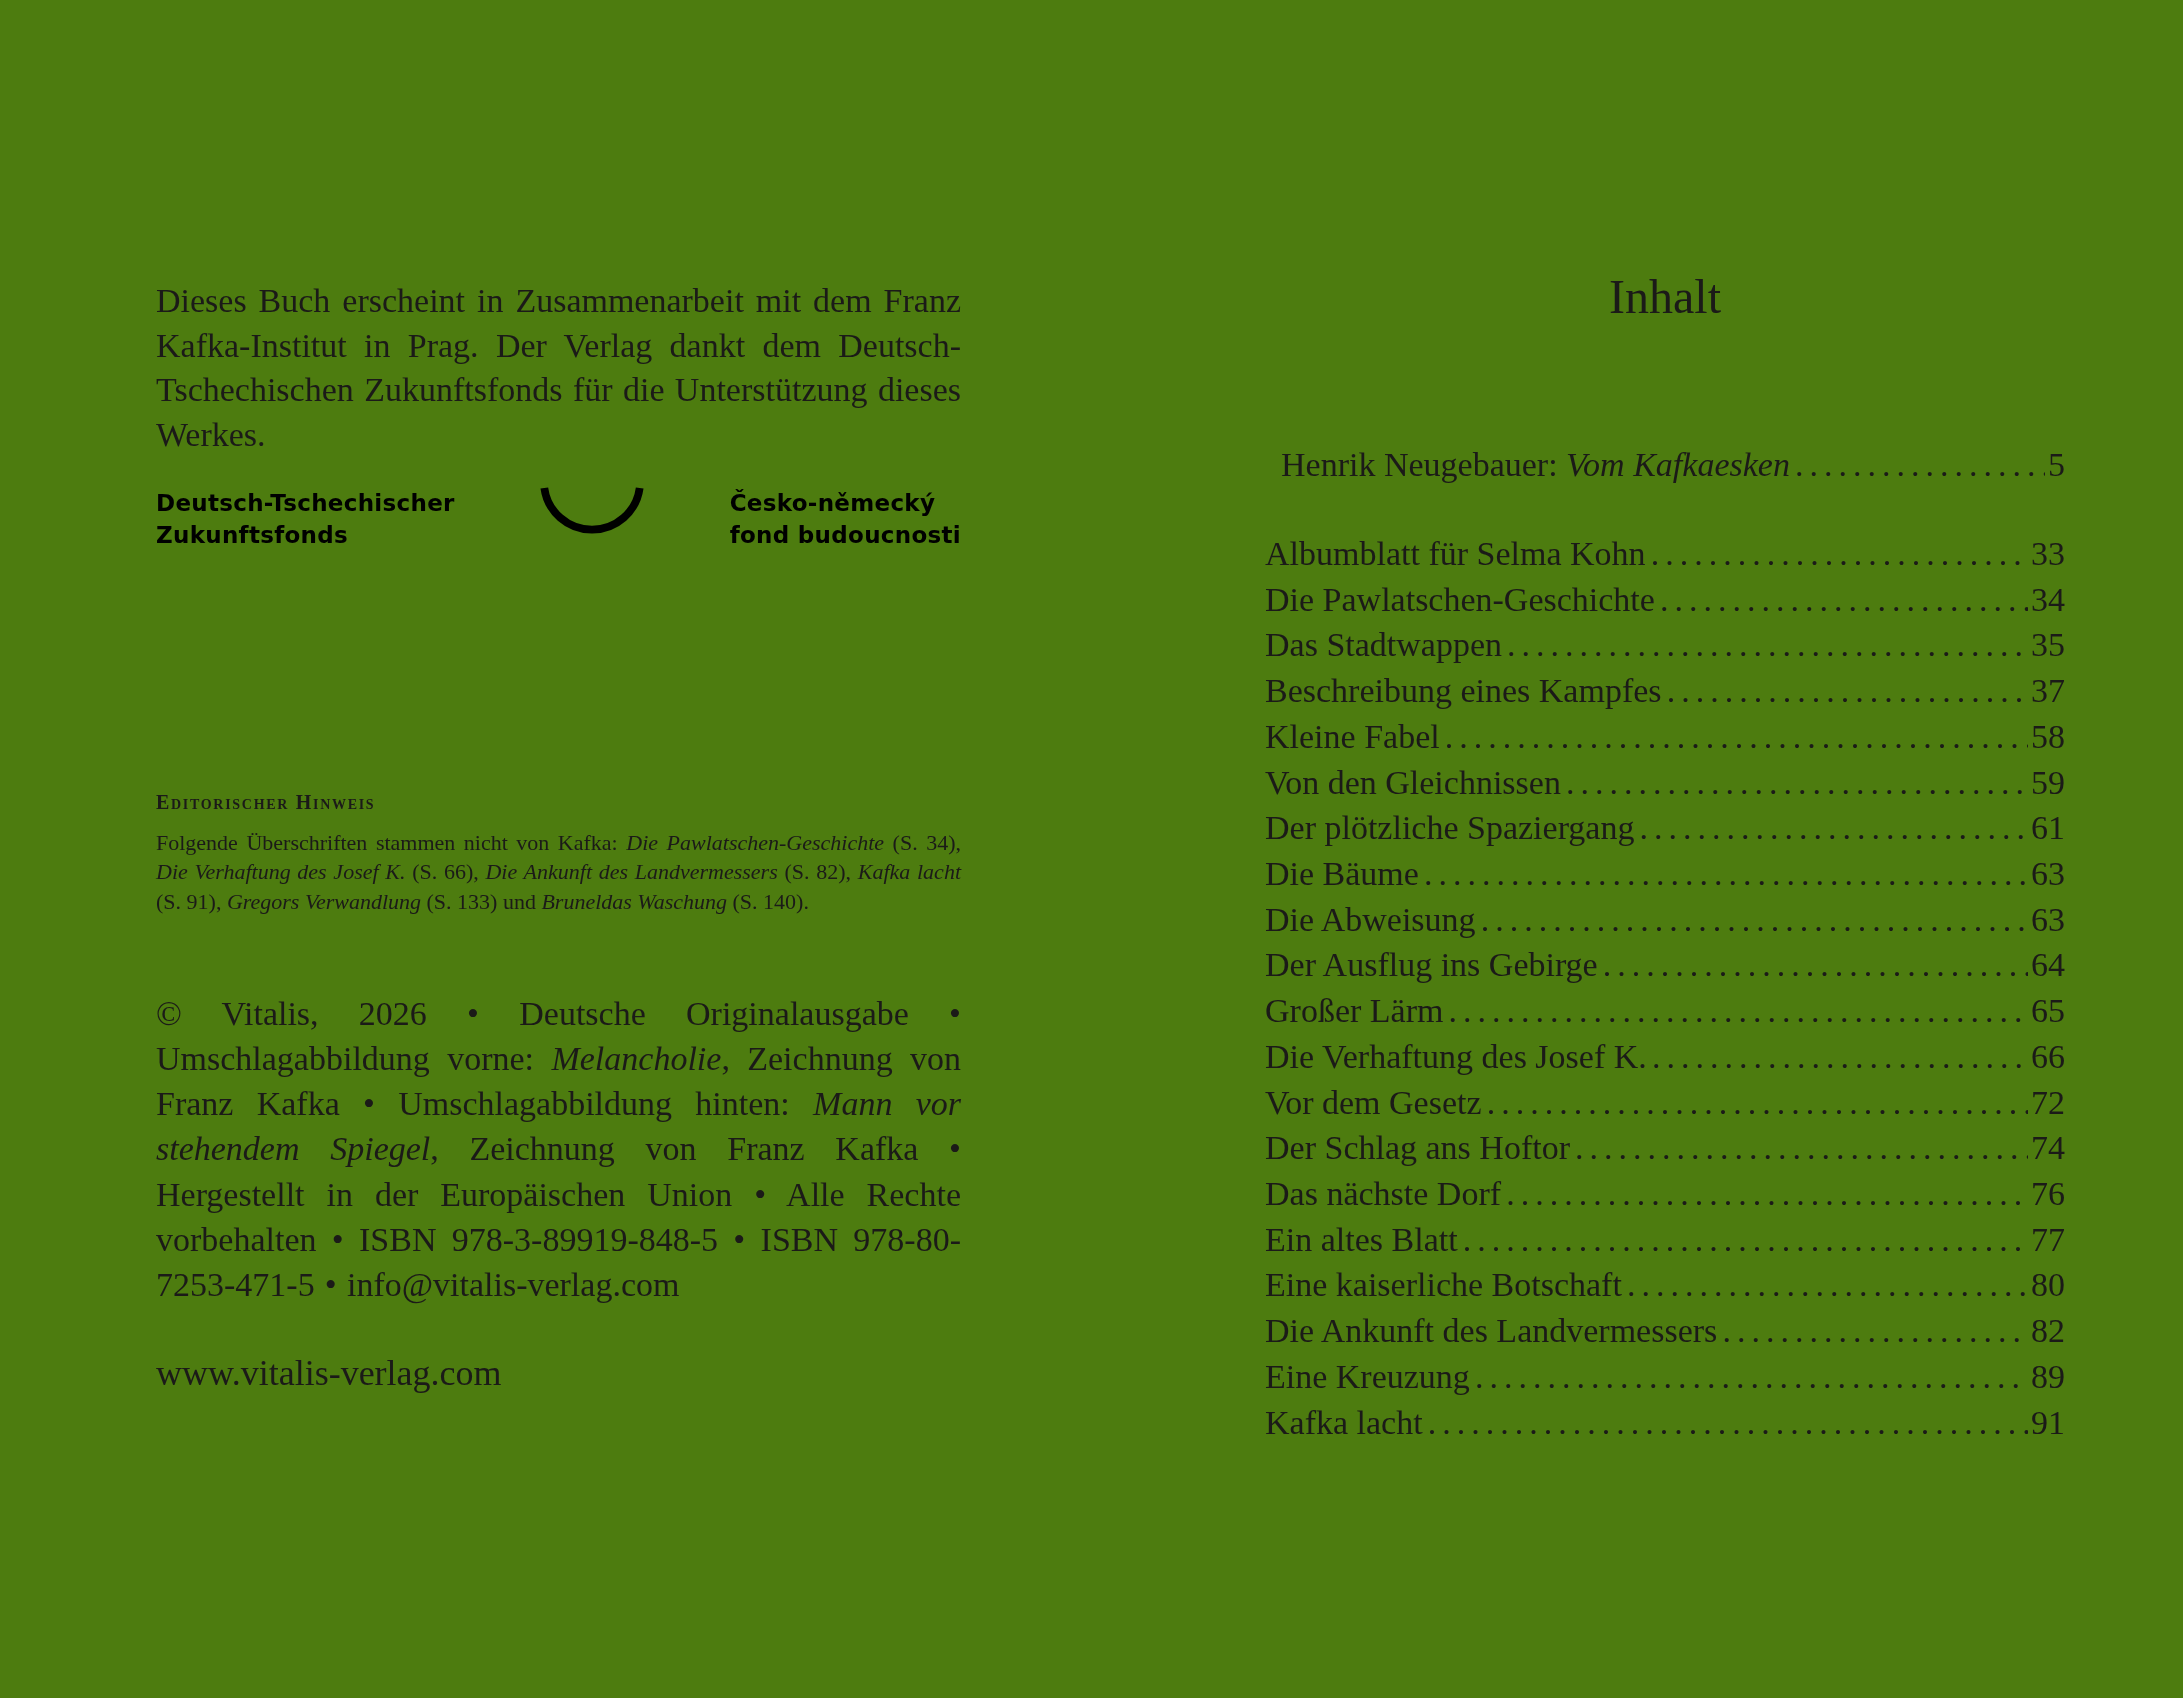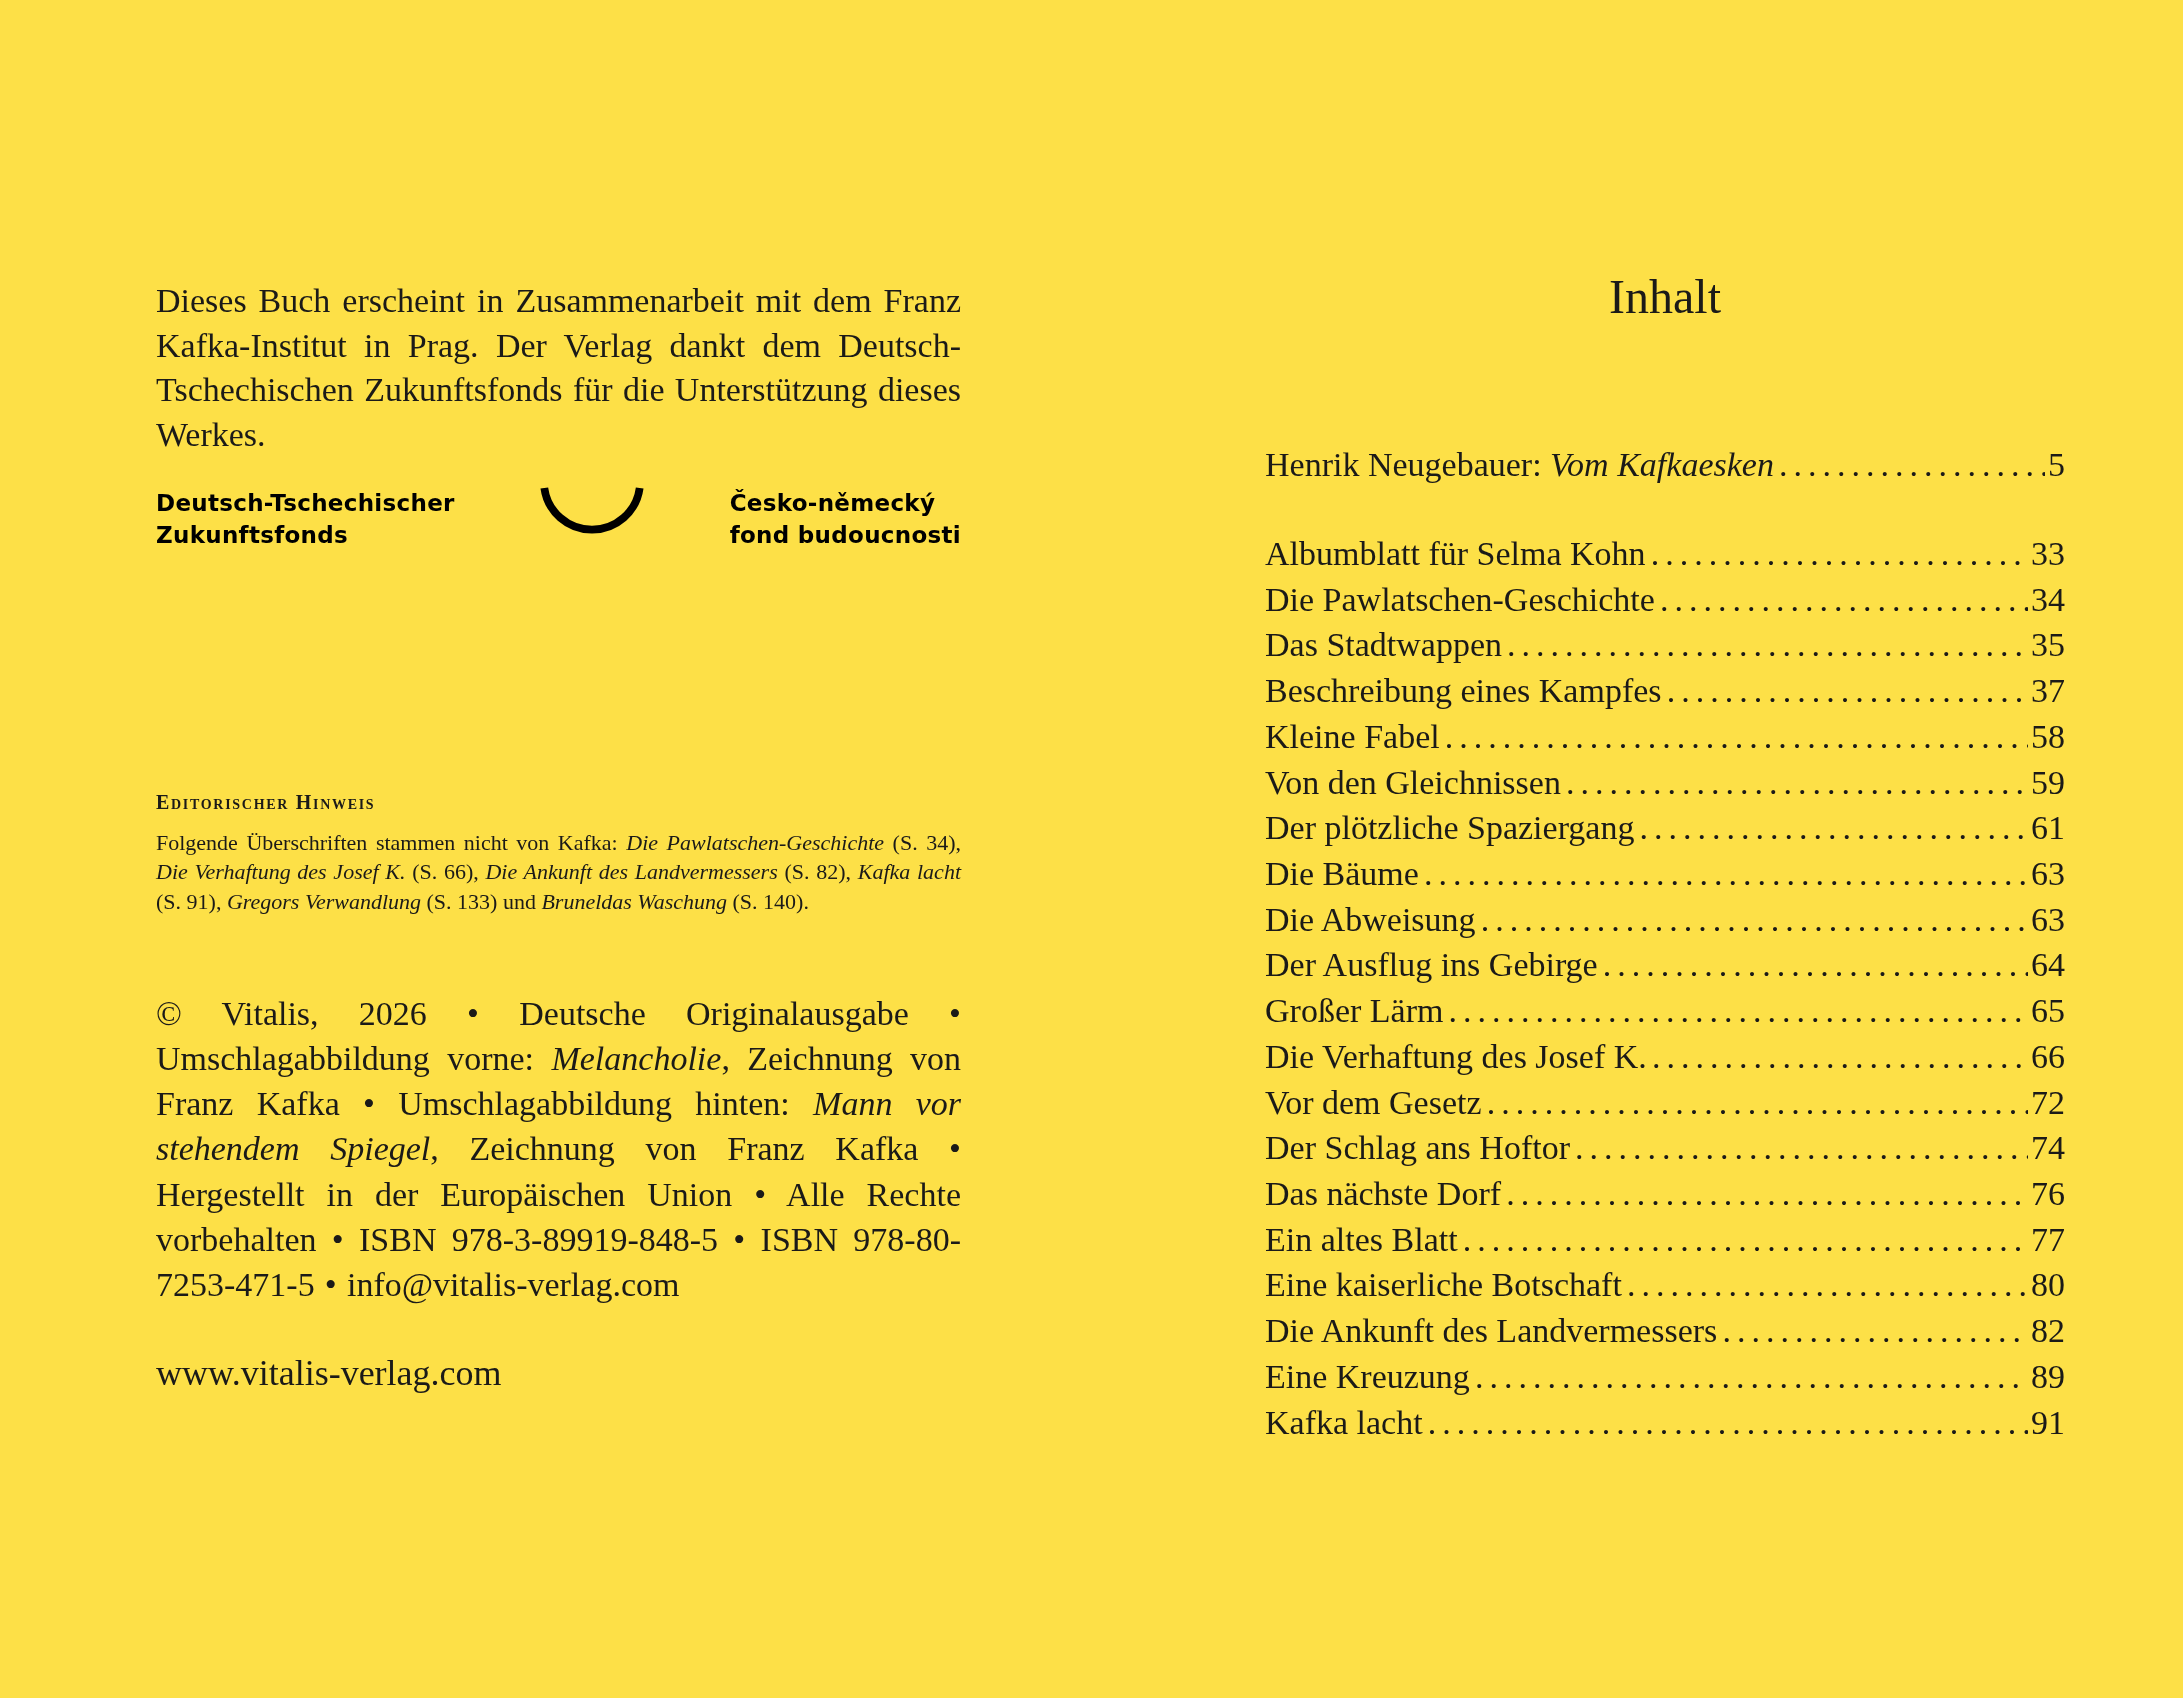--- a/index.html
+++ b/index.html
@@ -1,21 +1,21 @@
 <!DOCTYPE html>
 <html style="font-size:13.7px"><head>
 <meta charset="utf-8">
 <style>
   * { box-sizing: border-box; margin: 0; padding: 0; }
   html, body { background: #ffffff; }
   .canvas {
     position: relative;
     width: 2184px;
     height: 1698px;
-    background: #fde047;
+    background: #4d7c0f;
     font-family: "Liberation Serif", "DejaVu Serif", serif;
     color: #1b1a18;
     overflow: hidden;
   }
   .italic { font-style: italic; }
 
   
   .left-page { position: absolute; left: 156px; top: 279px; width: 805px; }
   .intro {
     font-size: 34px;
@@ -70,21 +70,21 @@
     line-height: 1.15;
     margin-bottom: 118px;
     margin-top: 12px;
   }
   .toc-row {
     display: flex;
     align-items: baseline;
     font-size: 34px;
     line-height: 1.345;
   }
-  .toc-row.gap-after { margin-bottom: 43px; }
+  .toc-row.gap-after { margin-bottom: 43px; margin-left: 16px; }
   .toc-text { white-space: nowrap; }
   .toc-dots {
     flex: 1 1 auto;
     overflow: hidden;
     white-space: nowrap;
     min-width: 20.5px;
     margin: 0 2.6px 0 5.1px;
   }
   .toc-dots::after {
     content: "........................................................................................................................................";

